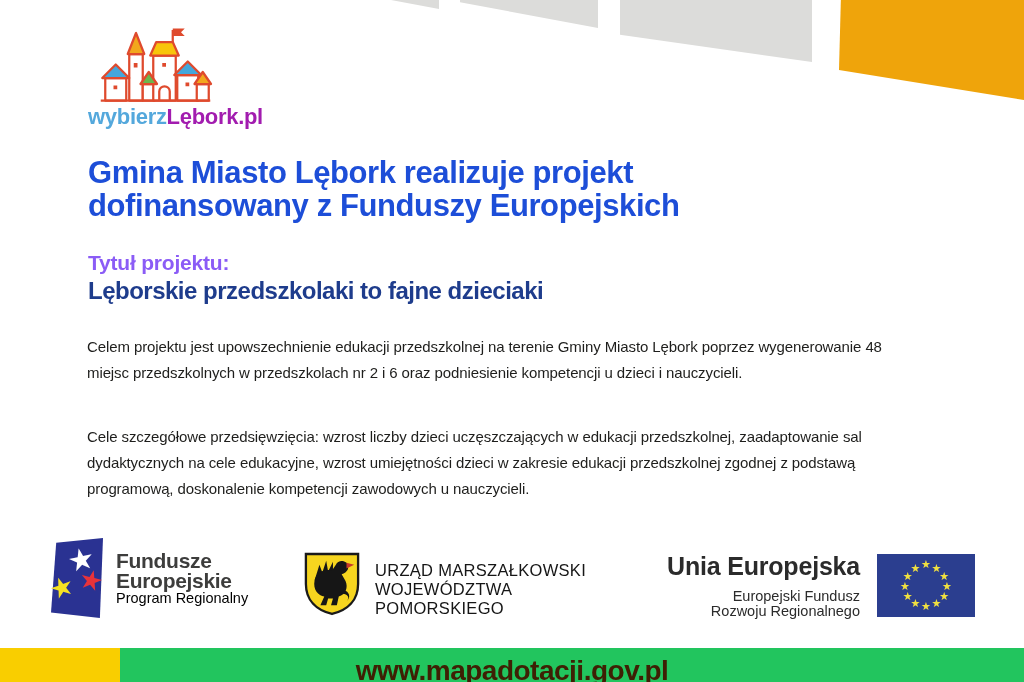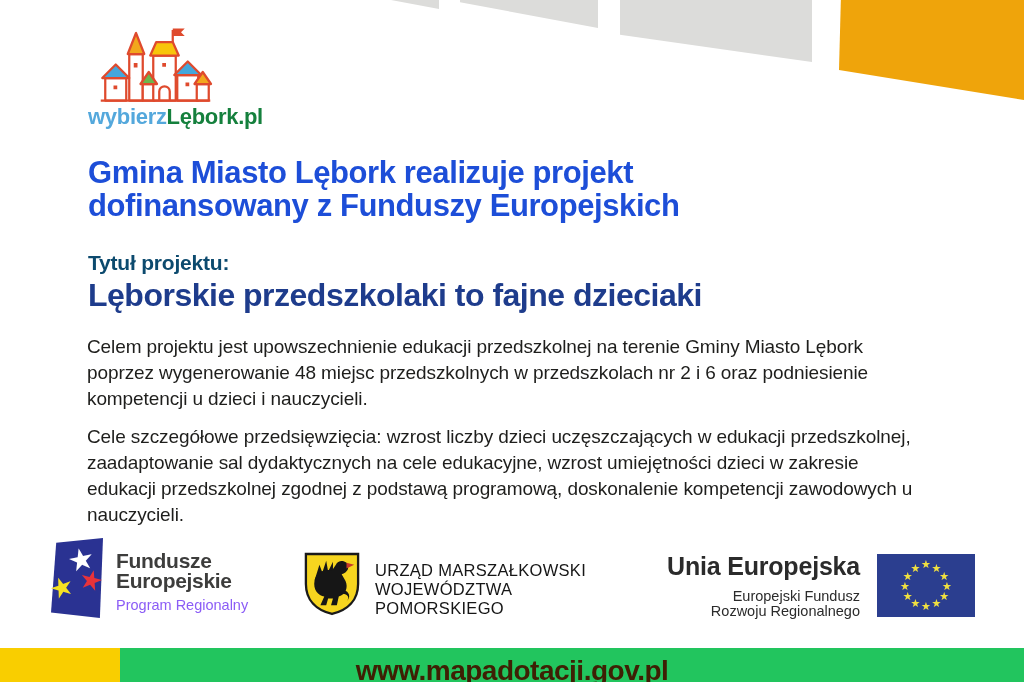--- a/index.html
+++ b/index.html
@@ -14,41 +14,41 @@
   .shape-b{left:460px;width:138px;height:28px;background:#DCDCDA;
     clip-path:polygon(0 0,100% 0,100% 100%,0 8%);}
   .shape-c{left:620px;width:192px;height:62px;background:#DCDCDA;
     clip-path:polygon(0 0,100% 0,100% 100%,0 56%);}
   .shape-orange{left:839px;width:185px;height:100px;background:#EFA40B;
     clip-path:polygon(1% 0,100% 0,100% 100%,0 70%);}
   
   .town-illu{position:absolute;left:98px;top:24px;width:115px;height:84px;}
   .brand-text{position:absolute;left:88px;top:104px;font-size:22px;font-weight:bold;letter-spacing:-0.3px;}
   .brand-light{color:#54A8DC;}
-  .brand-dark{color:#15803d;}
+  .brand-dark{color:#a21caf;}
   
   .main-heading{position:absolute;left:88px;top:156px;color:#1d4ed8;
     font-size:31px;line-height:33px;font-weight:bold;letter-spacing:-0.4px;}
-  .project-label{position:absolute;left:88px;top:251px;color:#0c4a6e;
+  .project-label{position:absolute;left:88px;top:251px;color:#8b5cf6;
     font-size:21px;font-weight:bold;letter-spacing:-0.2px;}
   .project-title{position:absolute;left:88px;top:277px;color:#1E3C8C;
-    font-size:32px;font-weight:bold;letter-spacing:-0.5px;}
+    font-size:24px;font-weight:bold;letter-spacing:-0.5px;}
   
   .body-par{position:absolute;left:87px;width:830px;color:#1E1E1C;
-    font-size:19px;line-height:26px;letter-spacing:-0.1px;}
+    font-size:15px;line-height:26px;letter-spacing:-0.1px;}
   .par1{top:334px;}
   .par2{top:424px;}
   
   .fe-flag{position:absolute;left:51px;top:538px;width:52px;height:80px;}
   .fe-flag-bg{position:absolute;left:0;top:0;width:100%;height:100%;background:#2A3292;
     clip-path:polygon(10% 6%,100% 0,94% 100%,0 93%);}
   .fe-star{position:absolute;transform:translate(-50%,-50%) rotate(var(--rot));line-height:1;}
   .fe-text{position:absolute;left:116px;top:551px;color:#3D3D3C;}
   .fe-text .big{font-size:21px;line-height:19.5px;font-weight:bold;letter-spacing:-0.3px;}
-  .fe-text .sub{margin-top:7px;font-size:14.5px;color:#8b5cf6;}
+  .fe-text .sub{font-size:14.5px;color:#000000;}
   .coat{position:absolute;left:303px;top:551px;width:58px;height:66px;}
   .um-text{position:absolute;left:375px;top:561px;width:258px;text-align:left;
     color:#161616;font-size:16.5px;line-height:19px;letter-spacing:0.3px;}
   .eu-text{position:absolute;left:630px;top:552px;width:230px;text-align:right;color:#2B2B2B;}
   .eu-text .big{font-size:25px;font-weight:bold;letter-spacing:-0.2px;}
   .eu-text .small{font-size:14.5px;line-height:15px;}
   .eu-text .small.first{margin-top:8px;}
   .eu-flag{position:absolute;left:877px;top:554px;width:98px;height:63px;background:#2B3E8F;}
   .eu-star{position:absolute;color:#F0E040;font-size:11px;line-height:1;
     transform:translate(-50%,-50%);}

